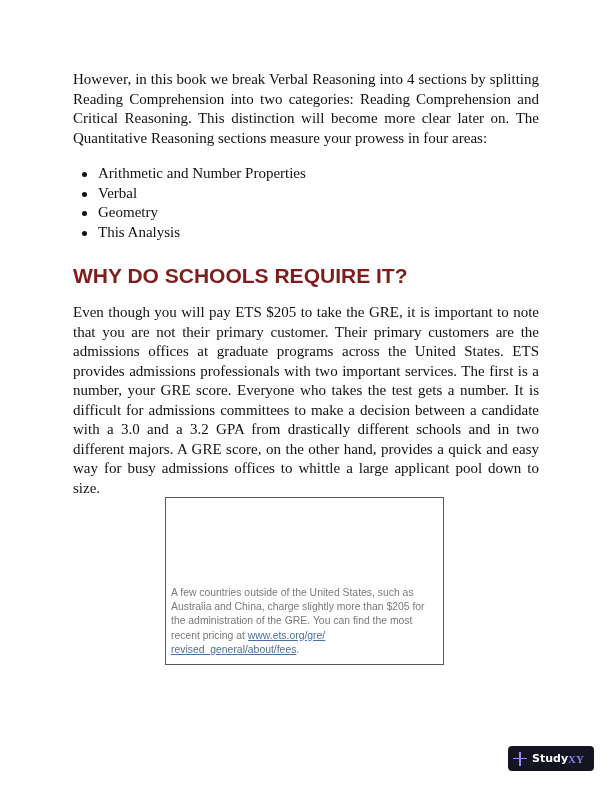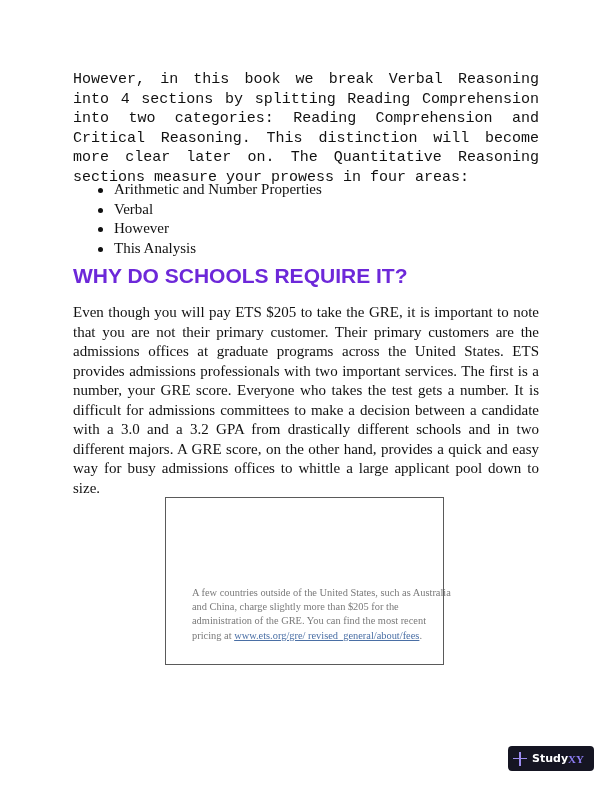--- a/index.html
+++ b/index.html
@@ -5,62 +5,62 @@
   html, body { margin: 0; padding: 0; }
   body {
     width: 612px; height: 792px; background: #ffffff; position: relative; overflow: hidden;
     font-family: "Liberation Serif", serif; color: #111111;
   }
   .para {
     position: absolute; left: 73px; width: 466px;
     font-size: 15px; line-height: 19.5px; text-align: justify; text-align-last: left;
     margin: 0;
   }
-  #p1 { top: 70px; font-family: Liberation Mono, monospace; }
+  #p1 { top: 70px; }
   ul.bullets {
-    position: absolute; left: 73px; top: 164px; margin: 16px; padding: 0; list-style: none;
+    position: absolute; left: 73px; top: 164px; margin: 0; padding: 0; list-style: none;
     font-size: 15px; line-height: 19.5px;
   }
   ul.bullets li { position: relative; padding-left: 25px; }
   ul.bullets li .dot {
     position: absolute; left: 9px; top: 8px; width: 5px; height: 5px; border-radius: 50%; background: #111;
   }
   h2.heading {
     position: absolute; left: 73px; top: 264px; margin: 0;
-    font-family: "Liberation Sans", sans-serif; font-weight: bold; font-size: 21px; line-height: 24px; color: #6d28d9;
+    font-family: "Liberation Sans", sans-serif; font-weight: bold; font-size: 21px; line-height: 24px; color: #7f1d1d;
   }
   #p2 { top: 303px; }
   .sidebar-box {
     position: absolute; left: 165px; top: 497px; width: 279px; height: 168px;
     border: 1.5px solid #5a5a5a; box-sizing: border-box;
   }
   .sidebar-text {
-    position: absolute; left: 26px; top: 88px; width: 262px;
-    font-family: Liberation Serif, serif; font-size: 10.4px; line-height: 14.2px; color: #7a7a7a;
+    position: absolute; left: 5px; top: 88px; width: 262px;
+    font-family: Liberation Sans, sans-serif; font-size: 10.4px; line-height: 14.2px; color: #7a7a7a;
   }
   .sidebar-text a { color: #4a6fa5; text-decoration: underline; }
   .badge {
     position: absolute; left: 508px; top: 746px; width: 86px; height: 25px;
     background: #151522; border-radius: 4px; display: flex; align-items: center;
     font-family: "DejaVu Sans", sans-serif; font-weight: bold; font-size: 11px; color: #ffffff;
   }
   .badge .plus { margin-left: 5px; margin-right: 5px; width: 14px; height: 14px; position: relative; }
   .badge .plus::before { content: ""; position: absolute; left: 6px; top: 0; width: 1.5px; height: 14px; background: #9d8cf0; }
   .badge .plus::after { content: ""; position: absolute; left: 0; top: 6px; width: 14px; height: 1.5px; background: #9d8cf0; }
   .badge .xy { color: #8c7cf0; font-family: Liberation Serif, serif; }
 </style>
 </head>
 <body>
 
 <p class="para" id="p1">However, in this book we break Verbal Reasoning into 4 sections by splitting Reading Comprehension into two categories: Reading Comprehension and Critical Reasoning. This distinction will become more clear later on. The Quantitative Reasoning sections measure your prowess in four areas:</p>
 
 <ul class="bullets">
   <li><span class="dot"></span><span>Arithmetic and Number Properties</span></li>
   <li><span class="dot"></span><span>Verbal</span></li>
-  <li><span class="dot"></span><span>However</span></li>
+  <li><span class="dot"></span><span>Geometry</span></li>
   <li><span class="dot"></span><span>This Analysis</span></li>
 </ul>
 
 <h2 class="heading">WHY DO SCHOOLS REQUIRE IT?</h2>
 
 <p class="para" id="p2">Even though you will pay ETS $205 to take the GRE, it is important to note that you are not their primary customer. Their primary customers are the admissions offices at graduate programs across the United States. ETS provides admissions professionals with two important services. The first is a number, your GRE score. Everyone who takes the test gets a number. It is difficult for admissions committees to make a decision between a candidate with a 3.0 and a 3.2 GPA from drastically different schools and in two different majors. A GRE score, on the other hand, provides a quick and easy way for busy admissions offices to whittle a large applicant pool down to size.</p>
 
 <div class="sidebar-box">
   <div class="sidebar-text"><span>A few countries outside of the United States, such as Australia and China, charge slightly more than $205 for the administration of the GRE. You can find the most recent pricing at </span><a>www.ets.org/gre/ revised_general/about/fees</a><span>.</span></div>
 </div>

